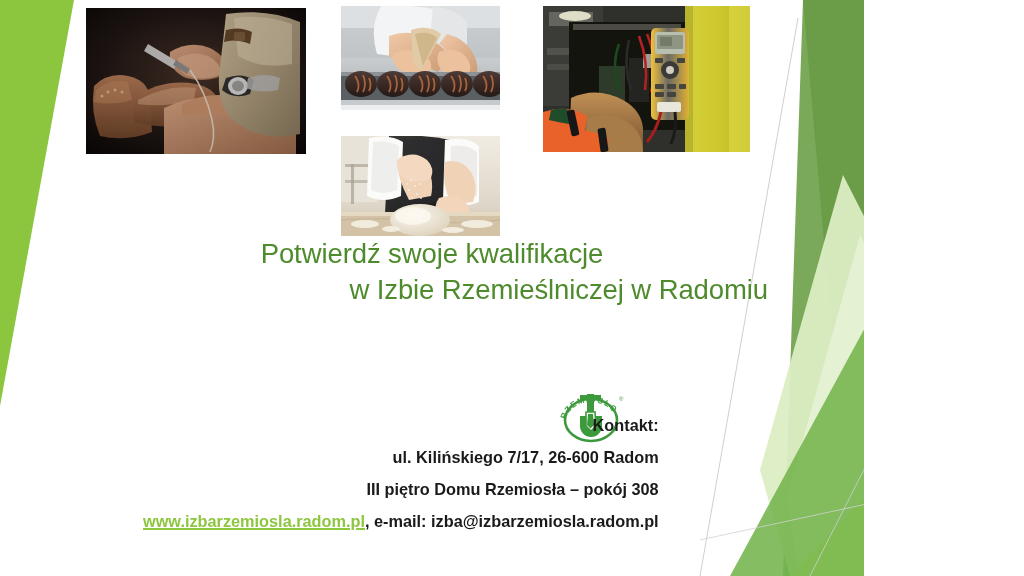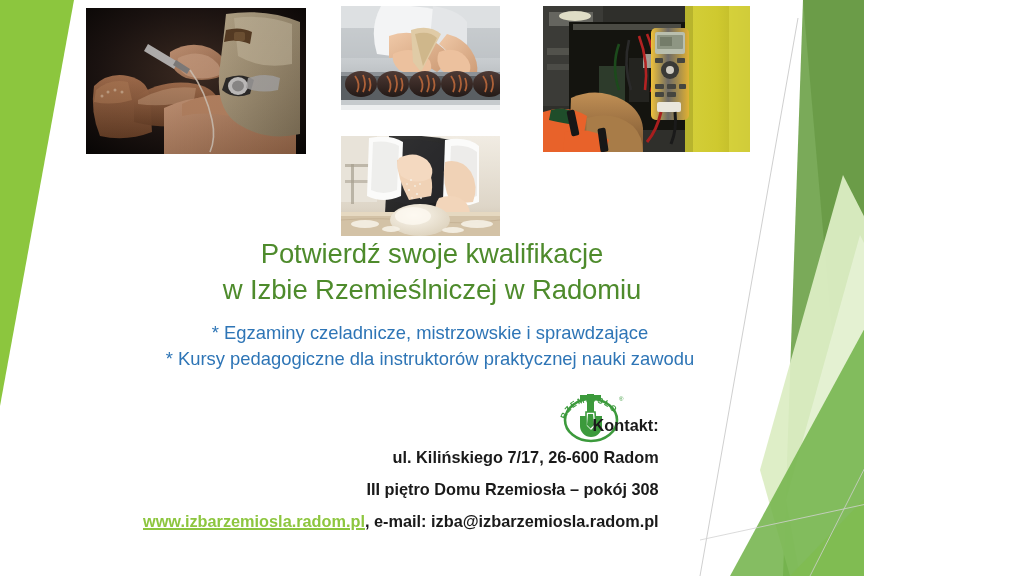--- a/index.html
+++ b/index.html
@@ -43,21 +43,21 @@
     left: 96px;
     top: 236px;
     width: 672px;
     text-align: center;
     color: #4E8B2C;
     font-size: 27.5px;
     line-height: 1.30;
     font-weight: 400;
     letter-spacing: -0.1px;
   }
-  .headline .l2 { display: block; }
+  .headline .l2 { display: block; text-align: right; }
 
   
   .subtitle {
     position: absolute;
     left: 80px;
     top: 320px;
     width: 700px;
     text-align: center;
     color: #2E75B6;
     font-size: 18.4px;
@@ -396,24 +396,20 @@
         <ellipse cx="112" cy="94" rx="11" ry="3"></ellipse>
       </g>
     </svg>
   </div>
 
   <div class="headline">
     <span class="l1">Potwierdź swoje kwalifikacje</span>
     <span class="l2">w Izbie Rzemieślniczej w Radomiu</span>
   </div>
 
-  <div class="subtitle">
-    <span>* Egzaminy czeladnicze, mistrzowskie i sprawdzające</span>
-    <span>* Kursy pedagogiczne dla instruktorów praktycznej nauki zawodu</span>
-  </div>
 
   <div class="logo">
     <svg viewBox="0 0 70 52" aria-hidden="true">
       <defs>
         <path id="arcPath" d="M 9 32 A 26 22 0 0 1 61 32"></path>
       </defs>
 
       <ellipse cx="35" cy="28" rx="26" ry="21" fill="none" stroke="#3C9A3C" stroke-width="2.6"></ellipse>
 
       <path d="M24 24 h22 v10 a11 11 0 0 1 -11 11 a11 11 0 0 1 -11 -11 z" fill="#3C9A3C"></path>

